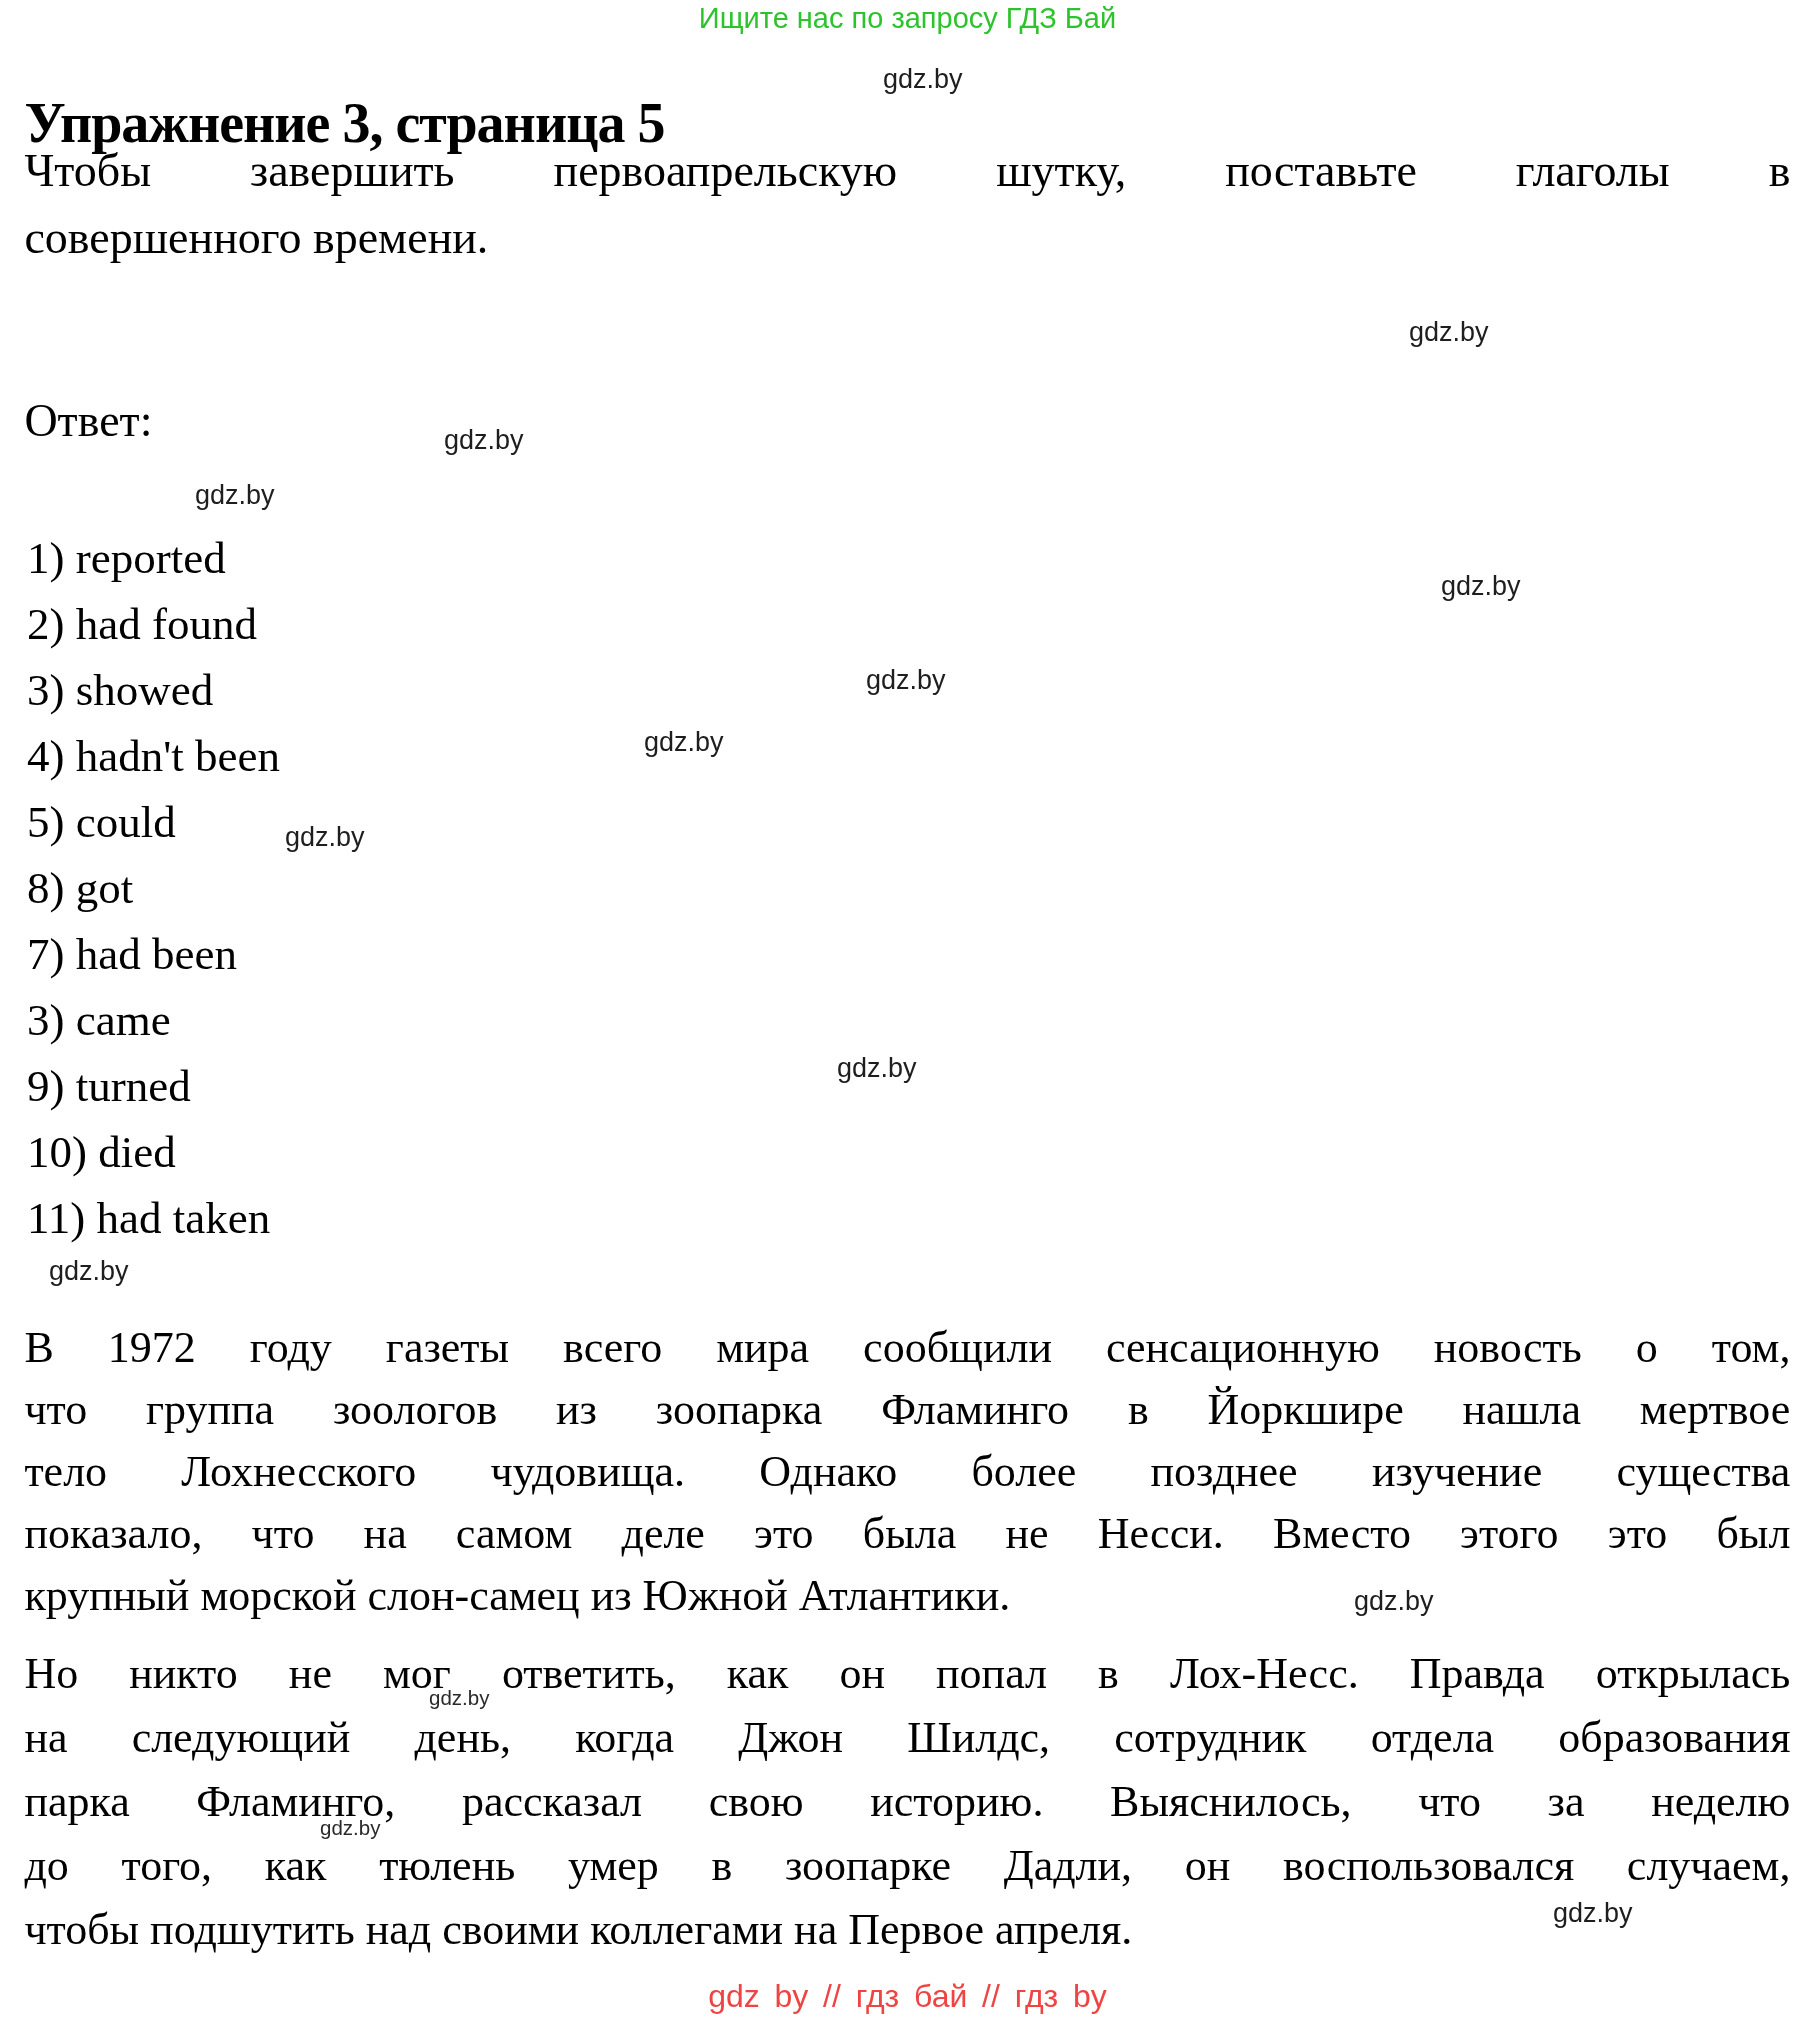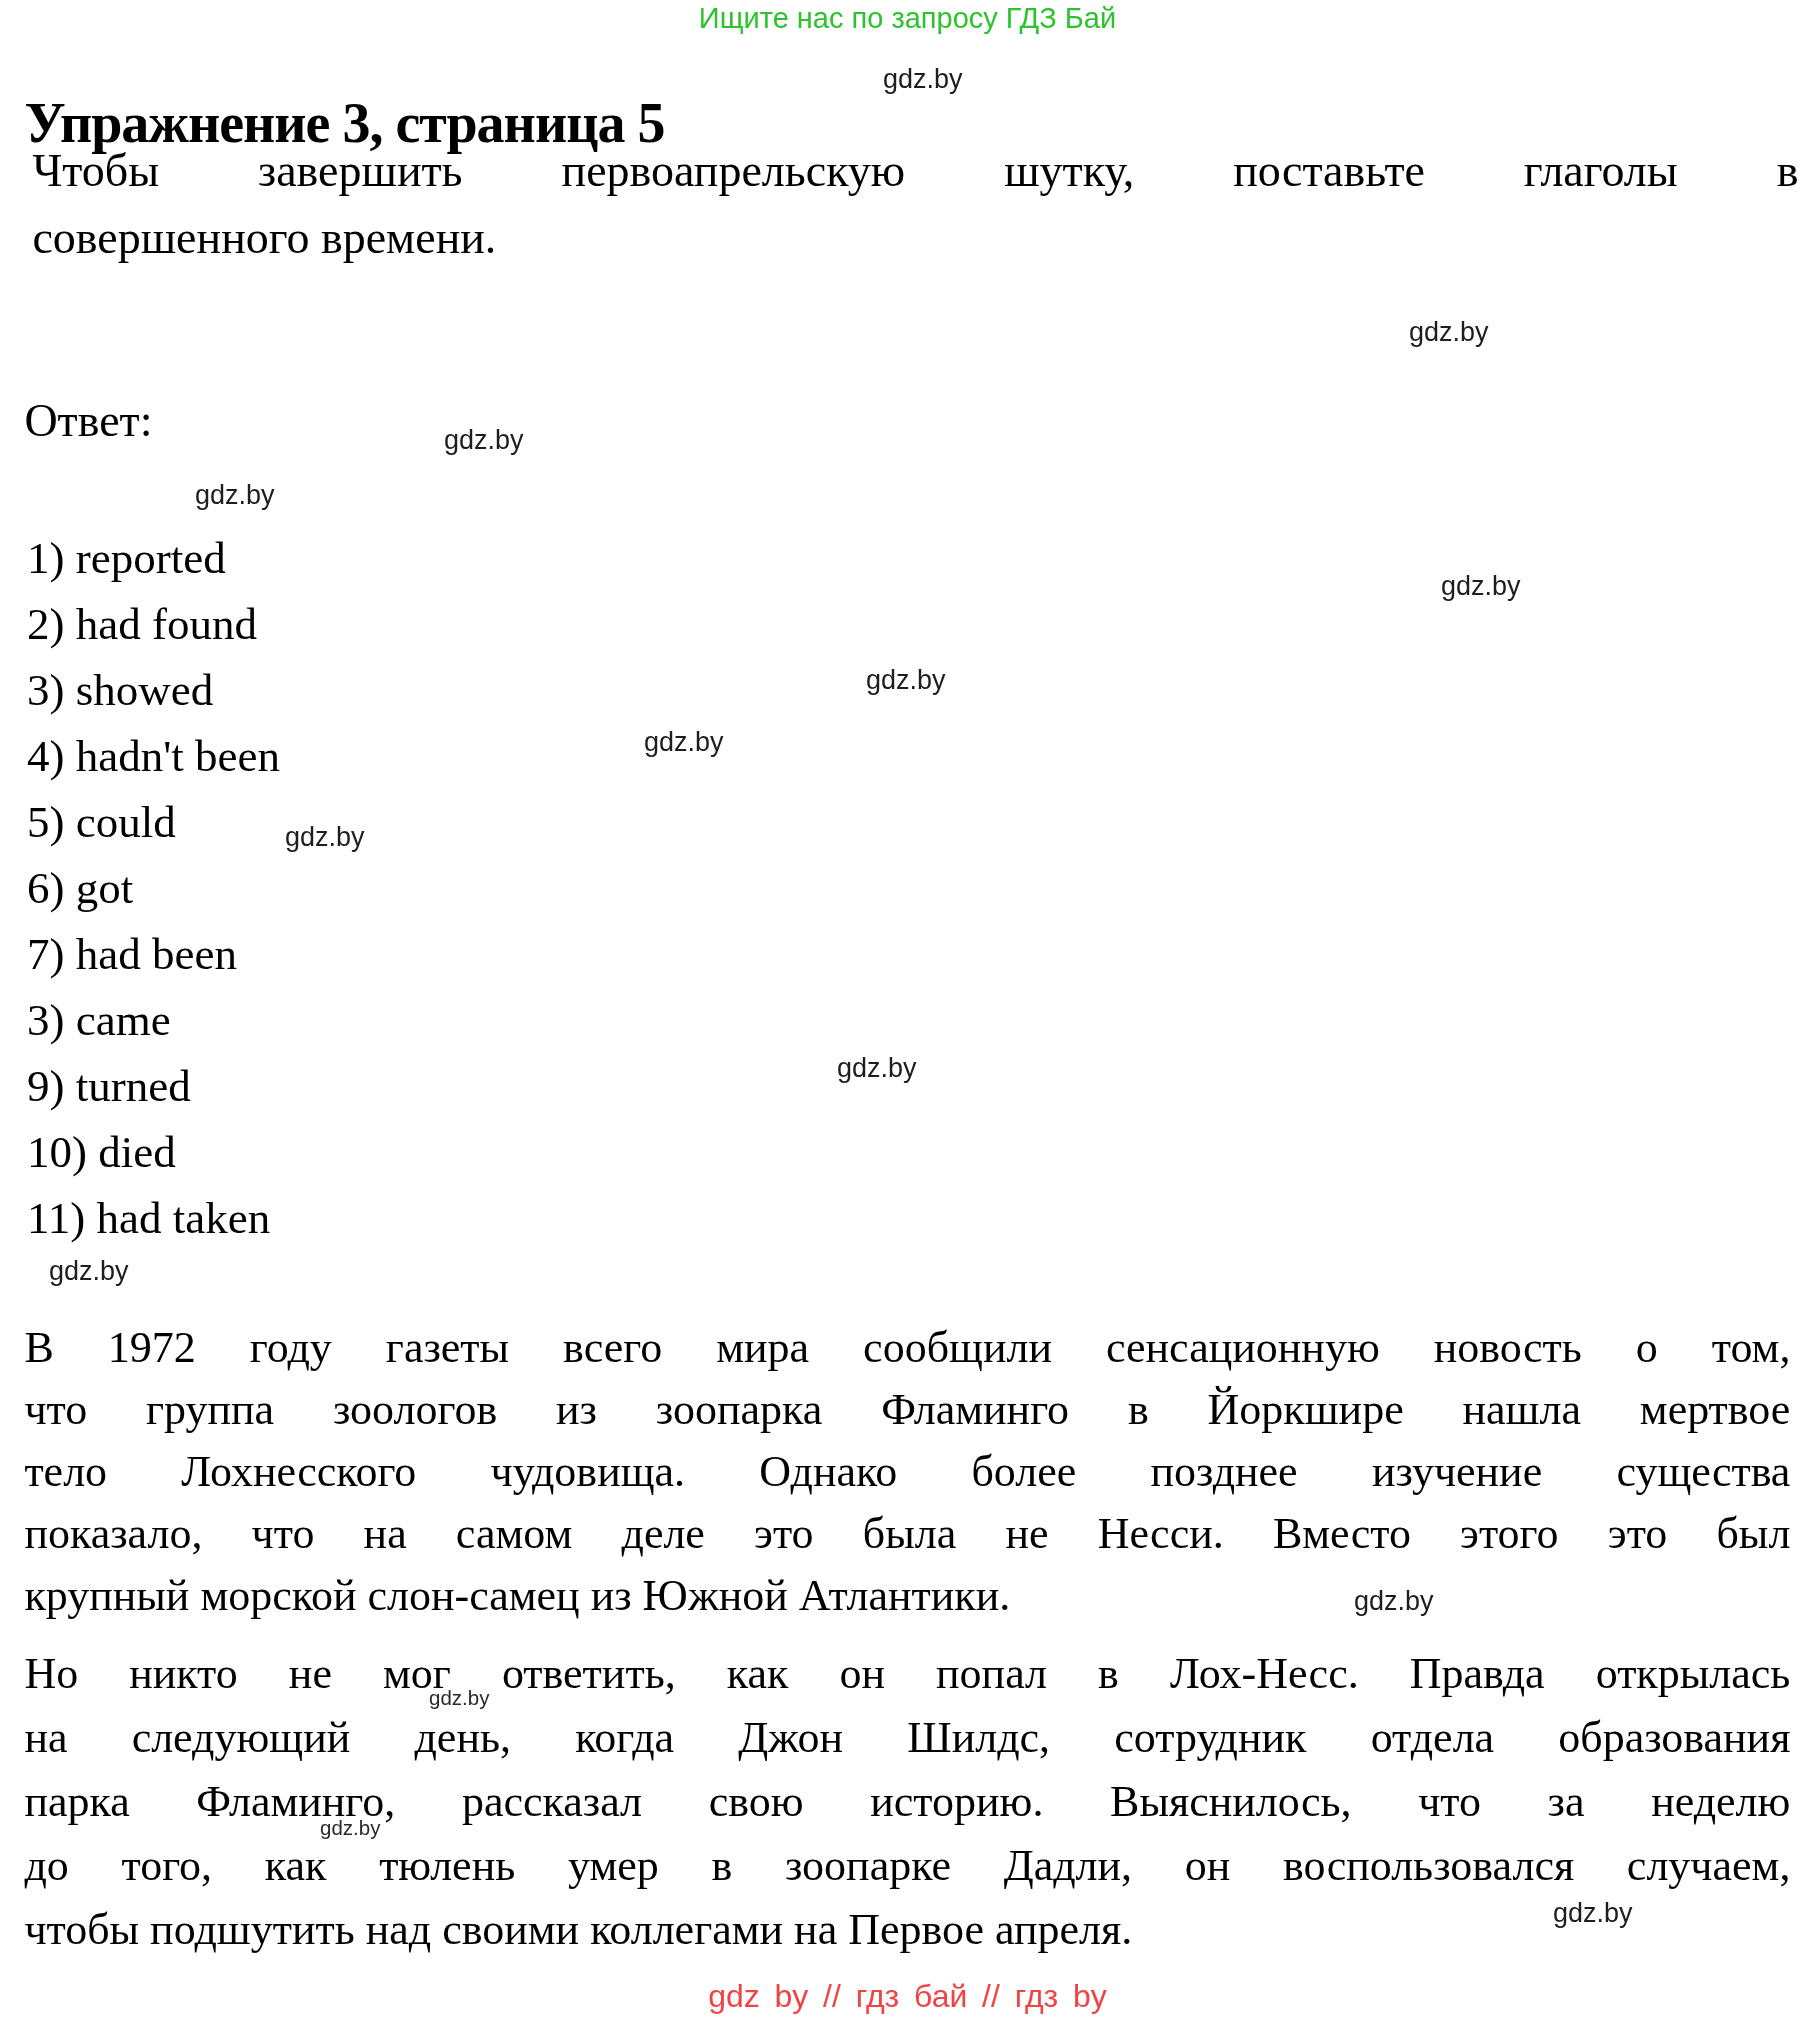--- a/index.html
+++ b/index.html
@@ -33,21 +33,21 @@
   .w13 { left: 320px;  top: 1816px; }
   .w14 { left: 1553px; top: 1898px; }
 
   
   .title { position: absolute; left: 24.4px; top: 45px; font-size: 56px;
            font-weight: bold; letter-spacing: -1px; margin-top: 46px; }
 
   
   .task { position: absolute; left: 24.4px; top: 137px; width: 1766px;
           font-size: 46px; line-height: 67px; }
-  .task .line { width: 100%; margin-left: 8px; }
+  .task .line { width: 100%; }
 
   
   .answer-label { position: absolute; left: 24.4px; top: 394px; font-size: 46px; }
 
   
   .answers { position: absolute; left: 27px; top: 525px;
              font-size: 45px; line-height: 66px; }
 
   
   .trans { position: absolute; left: 24.4px; width: 1766px; font-size: 44px; }
@@ -93,21 +93,21 @@
 
   <div class="answer-label">Ответ:</div>
 
   <div class="answers">
 
   <div class="answer-item">1) reported</div>
       <div class="answer-item">2) had found</div>
       <div class="answer-item">3) showed</div>
       <div class="answer-item">4) hadn't been</div>
       <div class="answer-item">5) could</div>
-      <div class="answer-item">6) got</div>
+      <div class="answer-item">8) got</div>
       <div class="answer-item">7) had been</div>
       <div class="answer-item">3) came</div>
       <div class="answer-item">9) turned</div>
       <div class="answer-item">10) died</div>
       <div class="answer-item">11) had taken</div>
     </div>
 
   <div class="trans trans-1">
 
   <div class="line justify-line">В 1972 году газеты всего мира сообщили сенсационную новость о том,</div>

